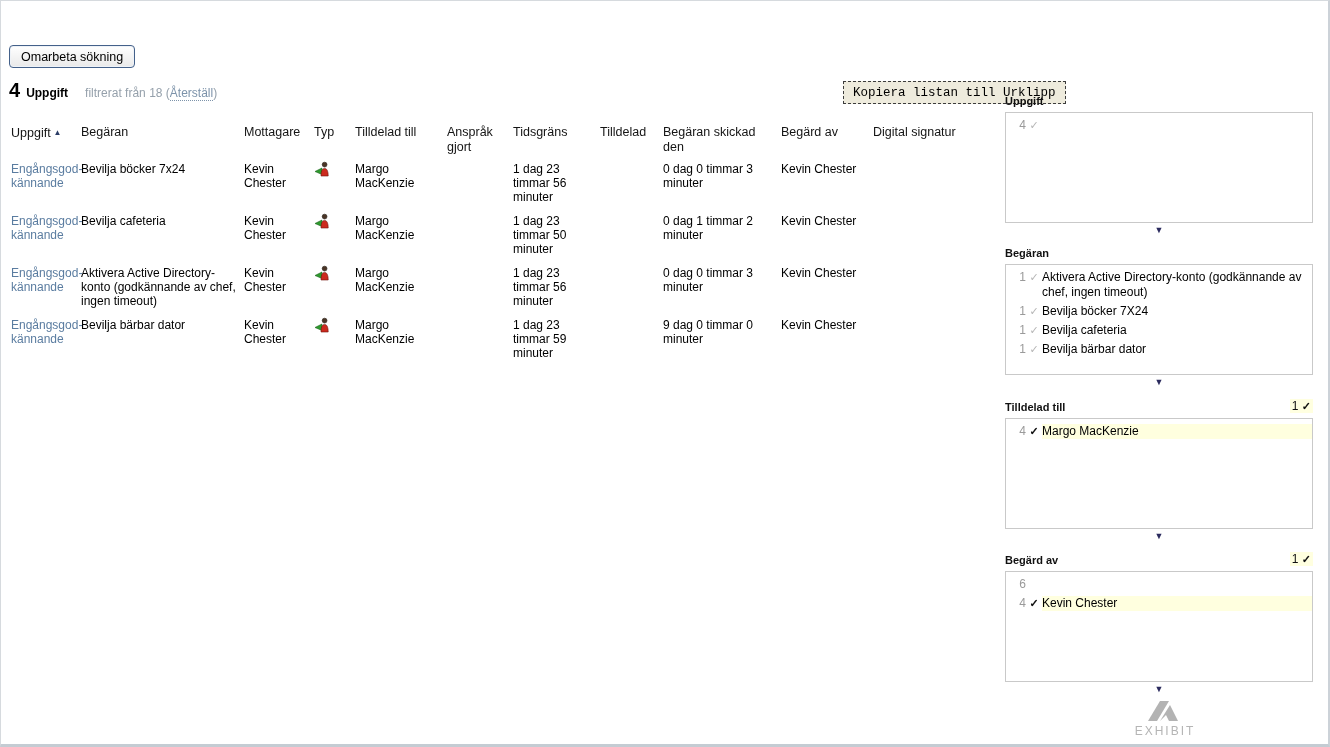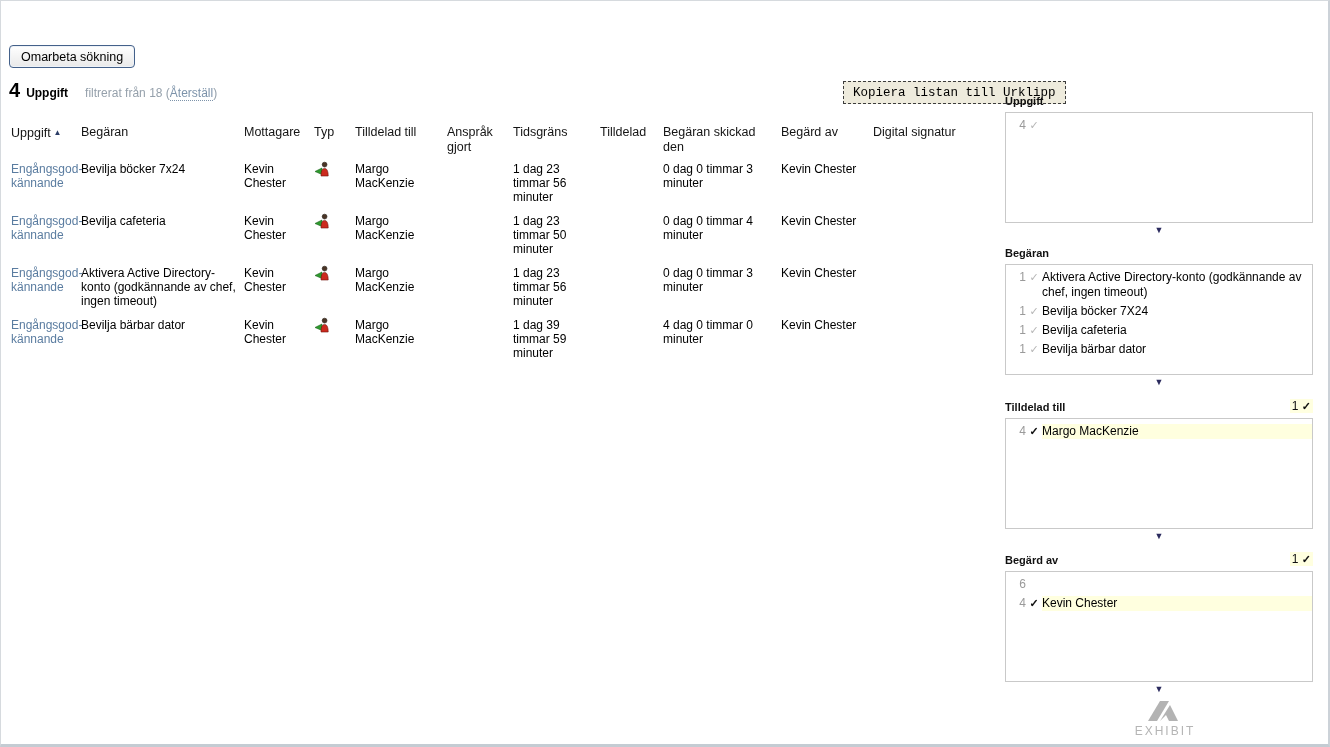--- a/index.html
+++ b/index.html
@@ -157,21 +157,21 @@
           <svg class="typ-icon" width="16" height="16" viewBox="0 0 16 16">
             <polygon points="1,10.5 8,7 8,13.5" fill="#2e9b2e" stroke="#1c631c" stroke-width="0.6"></polygon>
             <circle cx="10.6" cy="3.6" r="2.4" fill="#4a3526" stroke="#241a10" stroke-width="0.6"></circle>
             <path d="M7 15 Q7 7.4 10.6 7.4 Q14.2 7.4 14.2 15 Z" fill="#cc2a1e" stroke="#6e120b" stroke-width="0.6"></path>
           </svg>
         </td>
         <td>Margo MacKenzie</td>
         <td></td>
         <td>1 dag 23 timmar 50 minuter</td>
         <td></td>
-        <td>0 dag 0 timmar 4 minuter</td>
+        <td>0 dag 1 timmar 2 minuter</td>
         <td>Kevin Chester</td>
         <td></td>
       </tr>
       <tr>
         <td><a class="task-link">Engångsgod-kännande</a></td>
         <td>Aktivera Active Directory-konto (godkännande av chef, ingen timeout)</td>
         <td>Kevin Chester</td>
         <td>
           <svg class="typ-icon" width="16" height="16" viewBox="0 0 16 16">
             <polygon points="1,10.5 8,7 8,13.5" fill="#2e9b2e" stroke="#1c631c" stroke-width="0.6"></polygon>
@@ -193,23 +193,23 @@
         <td>Kevin Chester</td>
         <td>
           <svg class="typ-icon" width="16" height="16" viewBox="0 0 16 16">
             <polygon points="1,10.5 8,7 8,13.5" fill="#2e9b2e" stroke="#1c631c" stroke-width="0.6"></polygon>
             <circle cx="10.6" cy="3.6" r="2.4" fill="#4a3526" stroke="#241a10" stroke-width="0.6"></circle>
             <path d="M7 15 Q7 7.4 10.6 7.4 Q14.2 7.4 14.2 15 Z" fill="#cc2a1e" stroke="#6e120b" stroke-width="0.6"></path>
           </svg>
         </td>
         <td>Margo MacKenzie</td>
         <td></td>
-        <td>1 dag 39 timmar 59 minuter</td>
-        <td></td>
-        <td>4 dag 0 timmar 0 minuter</td>
+        <td>1 dag 23 timmar 59 minuter</td>
+        <td></td>
+        <td>9 dag 0 timmar 0 minuter</td>
         <td>Kevin Chester</td>
         <td></td>
       </tr>
     </tbody>
   </table>
 
   <div class="panel" style="top:94px">
     <div class="panel-label">Uppgift</div>
     <div class="panel-box">
       <div class="f-item">

